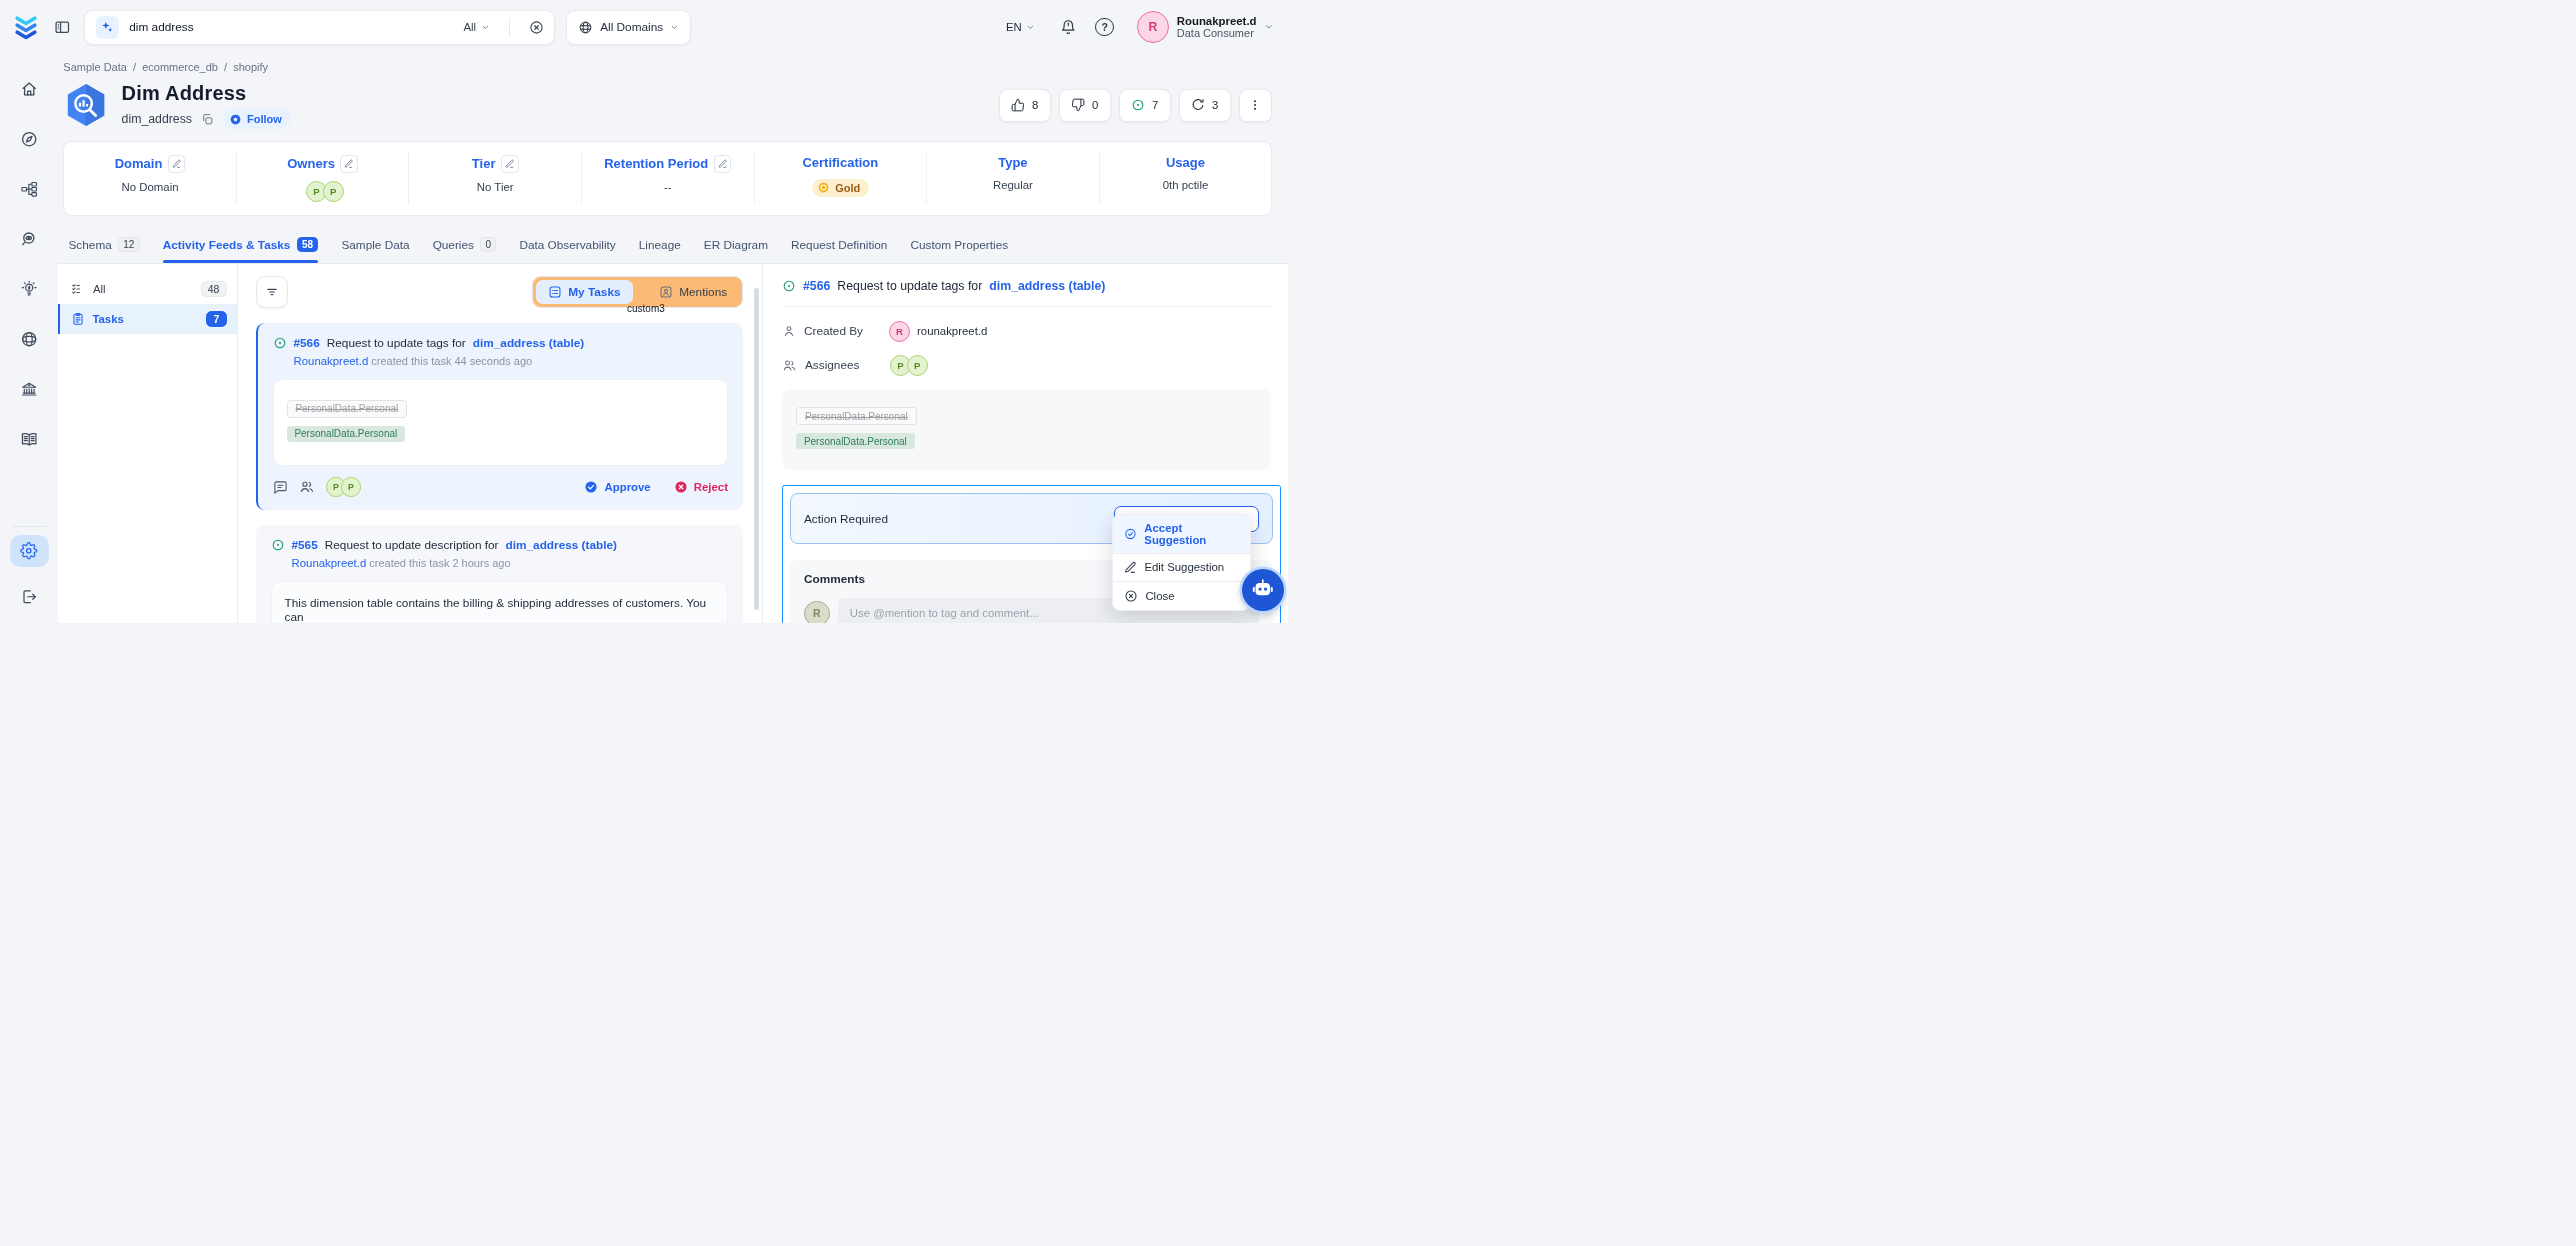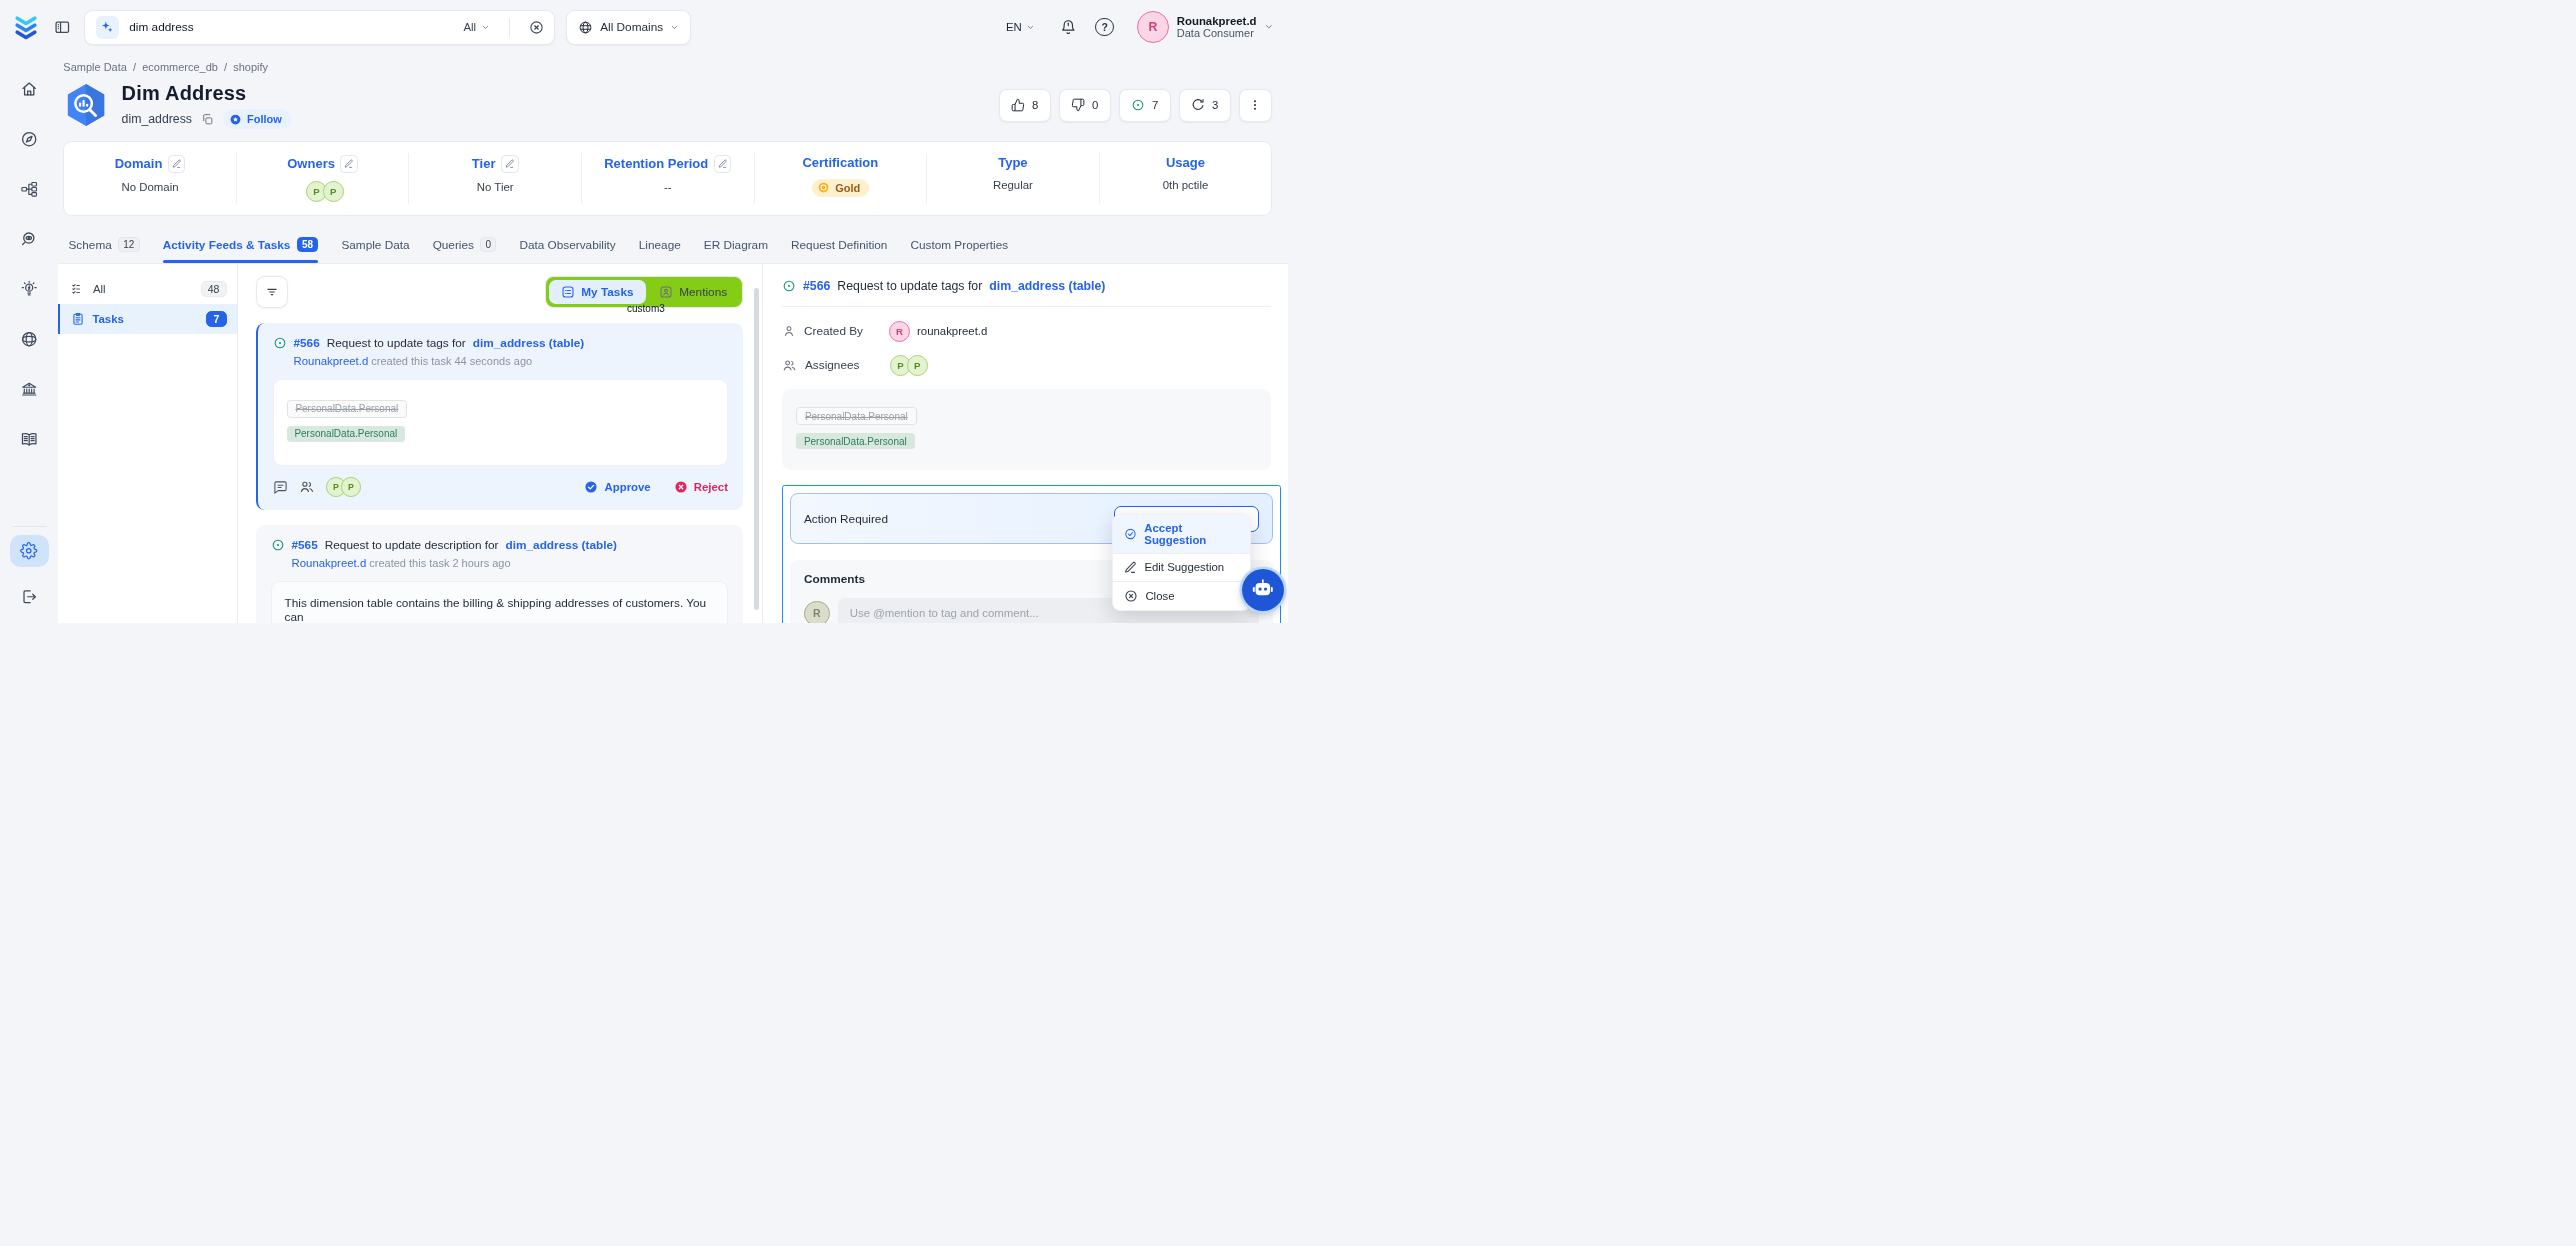--- a/index.html
+++ b/index.html
@@ -75,21 +75,21 @@
   .task-nav{flex:0 0 179px;border-right:0.9px solid #e9ebf0;padding-top:10.5px;}
   .nav-row{display:flex;align-items:center;gap:7.9px;padding:7px 10.5px 7px 13px;cursor:pointer;color:#374151;}
   .nav-row .cnt{margin-left:auto;background:#f1f2f4;border:0.9px solid #e7e9ed;border-radius:5.3px;font-size:10.5px;padding:0.9px 6.1px;color:#374151;}
   .nav-row.active{background:#e8f2fd;border-left:2.6px solid #2563eb;padding-left:10.5px;color:#2563eb;font-weight:bold;}
   .nav-row.active .cnt{background:#2563eb;border-color:#2563eb;color:#fff;font-weight:bold;}
   
   .feed{flex:0 0 525px;border-right:0.9px solid #e9ebf0;position:relative;padding:12.3px 19px 0 17.5px;overflow:hidden;box-sizing:border-box;}
   .feed-head{display:flex;align-items:flex-start;}
   .filter-btn{width:30px;height:30px;background:#fff;border:0.9px solid #e6e9ef;border-radius:8.8px;box-shadow:0 0.9px 1.8px rgba(16,24,40,.05);
               display:flex;align-items:center;justify-content:center;color:#374151;cursor:pointer;}
-  .toggle{margin-left:auto;background:#84cc16;border:0.9px solid #e6e9ef;border-radius:8.8px;display:flex;padding:2.6px;gap:1px;text-align:center;}
+  .toggle{margin-left:auto;background:#fdba74;border:0.9px solid #e6e9ef;border-radius:8.8px;display:flex;padding:2.6px;gap:14px;text-align:center;}
   .tog{display:flex;align-items:center;gap:6.1px;padding:5.3px 12.3px;border-radius:7px;color:#374151;font-size:11.8px;cursor:pointer;}
   .tog.active{background:#e3effd;color:#2563eb;font-weight:bold;}
   .overlay-text{position:absolute;top:39px;left:389px;font-size:10px;color:#111827;}
   .task-card{border-radius:8.8px;padding:13px 15px;margin-top:15px;}
   .card-sel{background:#edf4fe;border-left:2.6px solid #2563eb;}
   .card-plain{background:#f5f7fa;}
   .t-title{display:flex;align-items:center;gap:7px;font-size:11.8px;}
   .t-id{color:#2563eb;font-weight:bold;}
   .t-link{color:#2563eb;font-weight:bold;}
   .t-meta{margin:5.3px 0 0 21px;font-size:11px;color:#8a94a6;}

